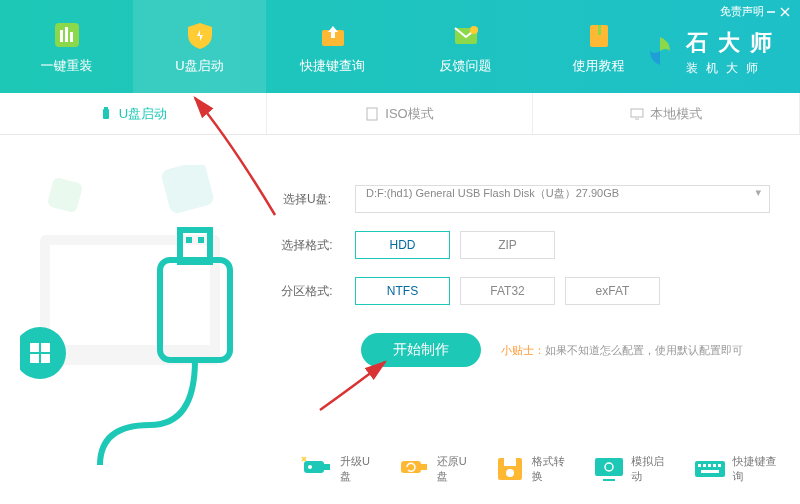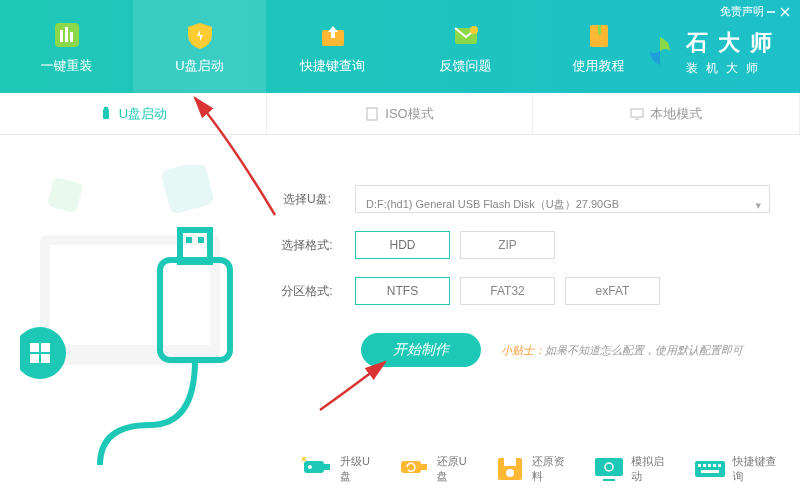--- a/index.html
+++ b/index.html
@@ -26,25 +26,25 @@
 .subtab-icon { width: 14px; height: 14px; display: inline-flex; }
 
 
 .main { display: flex; height: calc(504px - 93px - 42px); }
 .illustration { width: 265px; position: relative; }
 .illu-bg { position: absolute; left: 20px; top: 30px; }
 
 .form-area { flex: 1; padding: 50px 30px 0 10px; position: relative; }
 .row { display: flex; align-items: center; margin-bottom: 18px; font-size: 12px; color: #666; }
 .row-label { width: 64px; text-align: center; margin-right: 16px; }
-.select { flex: 1; height: 28px; border: 1px solid #ddd; display: flex; align-items: flex-end; padding: 0 10px; color: #888; font-size: 11px; position: relative; cursor: pointer; background: #fff; }
+.select { flex: 1; height: 28px; border: 1px solid #ddd; display: flex; align-items: flex-start; padding: 0 10px; color: #888; font-size: 11px; position: relative; cursor: pointer; background: #fff; }
 .select .arrow { position: absolute; right: 8px; color: #aaa; }
 .btn-group { display: flex; gap: 10px; }
 .opt { width: 95px; height: 28px; border: 1px solid #ddd; display: flex; align-items: center; justify-content: center; font-size: 12px; color: #888; cursor: pointer; }
-.opt.sel { border-color: #1ec8b6; color: #737373; }
+.opt.sel { border-color: #1ec8b6; color: #0369a1; }
 
 .start-btn { width: 120px; height: 34px; background: #1ec8b6; color: #fff; border-radius: 17px; display: flex; align-items: center; justify-content: center; font-size: 14px; cursor: pointer; margin-left: 6px; }
 .tip { font-size: 11px; color: #999; margin-left: 20px; }
 .tip .tip-lead { color: #ff9933; }
 
 
 .bottom-actions { position: absolute; bottom: 20px; left: 300px; right: 20px; display: flex; justify-content: flex-end; gap: 22px; }
 .baction { display: flex; flex-direction: row; align-items: center; gap: 6px; font-size: 11px; color: #777; cursor: pointer; }
 .baction-icon { width: 36px; height: 30px; display: flex; align-items: center; justify-content: center; }
 
@@ -209,21 +209,21 @@
 
     <div class="row">
       <span class="row-label">分区格式:</span>
       <div class="btn-group">
         <div class="opt sel">NTFS</div>
         <div class="opt">FAT32</div>
         <div class="opt">exFAT</div>
       </div>
     </div>
 
-    <div class="row" style="margin-top:28px;font-style:italic;">
+    <div class="row" style="margin-top:28px;">
       <span class="row-label"></span>
       <div class="start-btn">开始制作</div>
       <span class="tip"><span class="tip-lead">小贴士：</span><span>如果不知道怎么配置，使用默认配置即可</span></span>
     </div>
   </div>
 </div>
 
 <div class="bottom-actions">
   <div class="baction">
     <span class="baction-icon">
@@ -247,21 +247,21 @@
     <span>还原U盘</span>
   </div>
   <div class="baction">
     <span class="baction-icon">
         <svg width="30" height="28">
           <rect x="3" y="3" width="24" height="22" rx="2" fill="#ffb833"></rect>
           <rect x="9" y="3" width="12" height="8" fill="#fff"></rect>
           <circle cx="15" cy="18" r="4" fill="#fff"></circle>
         </svg>
       </span>
-    <span>还原资料</span>
+    <span>格式转换</span>
   </div>
   <div class="baction">
     <span class="baction-icon">
         <svg width="32" height="28">
           <rect x="2" y="3" width="28" height="18" rx="2" fill="#1ec8b6"></rect>
           <circle cx="16" cy="12" r="4" fill="none" stroke="#fff" stroke-width="1.5"></circle>
           <line x1="10" y1="25" x2="22" y2="25" stroke="#1ec8b6" stroke-width="2"></line>
         </svg>
       </span>
     <span>模拟启动</span>

